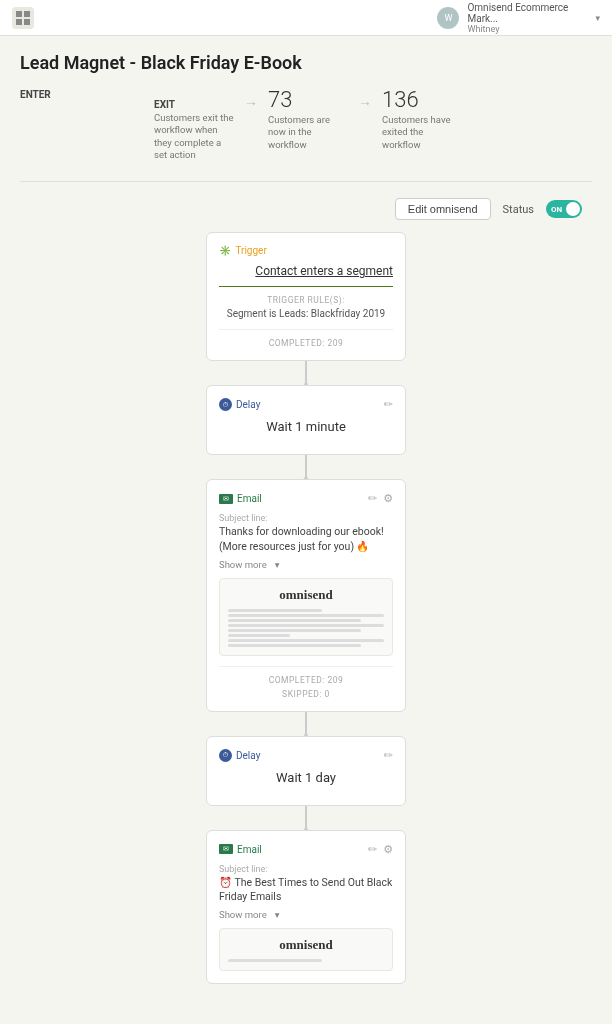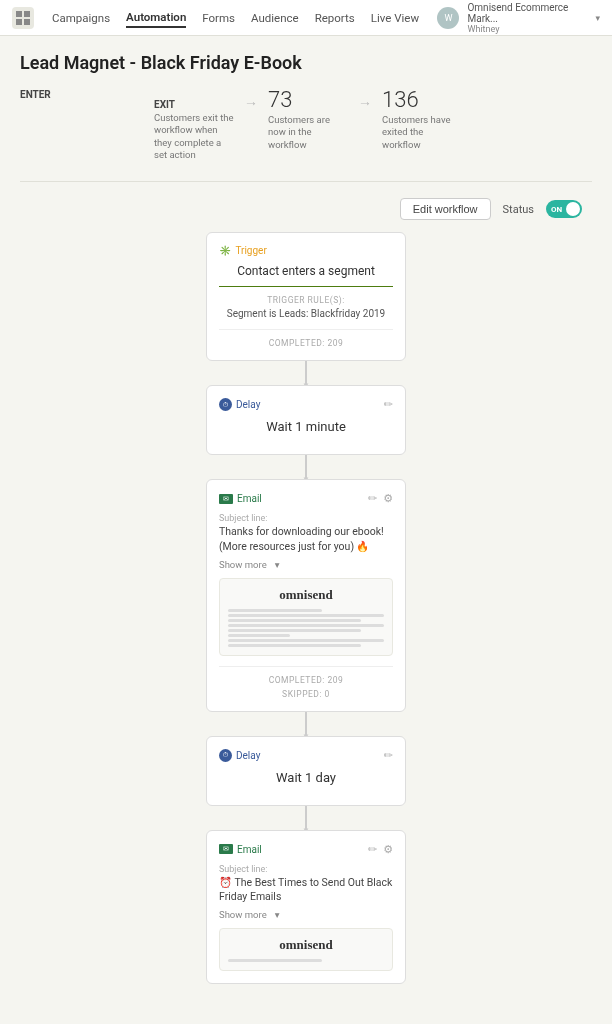--- a/index.html
+++ b/index.html
@@ -259,22 +259,23 @@
       color: #aaa;
       font-size: 11px;
       cursor: pointer;
       background: none;
       border: none;
     }
 
     .node-title {
       font-size: 12px;
       color: #333;
-      text-align: center;
+      text-align: right;
       margin: 6px 0;
+      text-decoration: underline;
     }
 
     .node-rule-section {
       border-top: 1px solid #4d7c0f;
       padding-top: 8px;
       margin-top: 8px;
     }
     .node-rule-label {
       font-size: 8.5px;
       color: #aaa;
@@ -412,28 +413,20 @@
 <body>
 
 <nav class="navbar">
   <div class="navbar-logo">
     <svg width="14" height="14" viewBox="0 0 14 14" fill="none">
       <rect width="6" height="6" fill="#888"></rect>
       <rect x="8" width="6" height="6" fill="#888"></rect>
       <rect y="8" width="6" height="6" fill="#888"></rect>
       <rect x="8" y="8" width="6" height="6" fill="#888"></rect>
     </svg>
-  </div>
-  <div class="nav-items">
-    <span class="nav-item">Campaigns</span>
-    <span class="nav-item active">Automation</span>
-    <span class="nav-item">Forms</span>
-    <span class="nav-item">Audience</span>
-    <span class="nav-item">Reports</span>
-    <span class="nav-item">Live View</span>
   </div>
   <div class="nav-right">
     <div class="nav-avatar">W</div>
     <div>
       <div class="nav-account">Omnisend Ecommerce Mark...</div>
       <div class="nav-account-name">Whitney</div>
     </div>
     <span class="nav-chevron">▾</span>
   </div>
 </nav>
@@ -469,21 +462,21 @@
         <div class="stat-desc">Customers have exited the workflow</div>
       </div>
     </div>
   </div>
 
   <hr class="divider">
 
   <div class="workflow-area">
 
     <div class="workflow-toolbar">
-      <button class="btn-edit-workflow">Edit workflow</button>
+      <button class="btn-edit-workflow">Edit omnisend</button>
       <span class="status-label">Status</span>
       <div class="toggle-on">
         <span class="toggle-text">ON</span>
         <div class="toggle-knob"></div>
       </div>
     </div>
 
     <div class="workflow-nodes">
 
       <div class="node-card">

